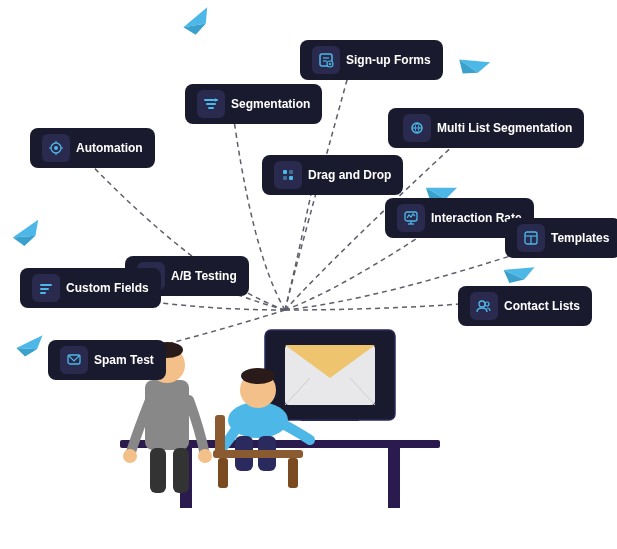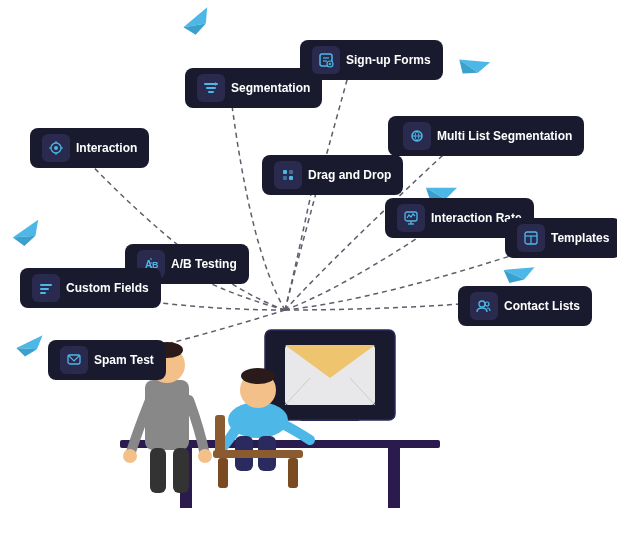--- a/index.html
+++ b/index.html
@@ -161,21 +161,21 @@
     <circle cx="130" cy="456" r="7" fill="#f4c08a"></circle>
     <circle cx="205" cy="456" r="7" fill="#f4c08a"></circle>
 
     <rect x="213" y="450" width="90" height="8" rx="3" fill="#8a5a30"></rect>
     <rect x="218" y="458" width="10" height="30" rx="3" fill="#7a4a20"></rect>
     <rect x="288" y="458" width="10" height="30" rx="3" fill="#7a4a20"></rect>
 
     <rect x="215" y="415" width="10" height="40" rx="3" fill="#8a5a30"></rect>
   </svg>
 
-  <div class="badge" style="left:185px; top:68px;">
+  <div class="badge" style="left:185px; top:84px;">
     <div class="icon-circle">
       <svg width="16" height="16" viewBox="0 0 16 16" fill="none">
         <path d="M2 4h12M4 8h8M6 12h4" stroke="#4db8e8" stroke-width="2" stroke-linecap="round"></path>
         <polygon points="14,4 12,2 12,6" fill="#4db8e8"></polygon>
       </svg>
     </div>
     <span>Segmentation</span>
   </div>
 
   <div class="badge" style="left:300px; top:40px;">
@@ -185,21 +185,21 @@
         <line x1="5" y1="6" x2="11" y2="6" stroke="#4db8e8" stroke-width="1.2"></line>
         <line x1="5" y1="9" x2="9" y2="9" stroke="#4db8e8" stroke-width="1.2"></line>
         <circle cx="12" cy="12" r="3" fill="#1a1a2e" stroke="#4db8e8" stroke-width="1.2"></circle>
         <line x1="12" y1="10.5" x2="12" y2="13.5" stroke="#4db8e8" stroke-width="1.2"></line>
         <line x1="10.5" y1="12" x2="13.5" y2="12" stroke="#4db8e8" stroke-width="1.2"></line>
       </svg>
     </div>
     <span>Sign-up Forms</span>
   </div>
 
-  <div class="badge" style="left:388px; top:116px;padding-left:15px;">
+  <div class="badge" style="left:388px; top:108px;padding-left:15px;">
     <div class="icon-circle">
       <svg width="16" height="16" viewBox="0 0 16 16" fill="none">
         <circle cx="8" cy="8" r="5" stroke="#4db8e8" stroke-width="1.5"></circle>
         <path d="M8 3 Q12 8 8 13" stroke="#4db8e8" stroke-width="1"></path>
         <path d="M8 3 Q4 8 8 13" stroke="#4db8e8" stroke-width="1"></path>
         <line x1="3" y1="8" x2="13" y2="8" stroke="#4db8e8" stroke-width="1"></line>
       </svg>
     </div>
     <span>Multi List Segmentation</span>
   </div>
@@ -255,24 +255,24 @@
     <div class="icon-circle">
       <svg width="16" height="16" viewBox="0 0 16 16" fill="none">
         <circle cx="8" cy="8" r="5" stroke="#4db8e8" stroke-width="1.3"></circle>
         <circle cx="8" cy="8" r="2" fill="#4db8e8"></circle>
         <line x1="8" y1="1" x2="8" y2="3" stroke="#4db8e8" stroke-width="1.2"></line>
         <line x1="8" y1="13" x2="8" y2="15" stroke="#4db8e8" stroke-width="1.2"></line>
         <line x1="1" y1="8" x2="3" y2="8" stroke="#4db8e8" stroke-width="1.2"></line>
         <line x1="13" y1="8" x2="15" y2="8" stroke="#4db8e8" stroke-width="1.2"></line>
       </svg>
     </div>
-    <span>Interaction</span>
-  </div>
-
-  <div class="badge" style="left:125px; top:244px;">
+    <span>Automation</span>
+  </div>
+
+  <div class="badge" style="left:125px; top:256px;">
     <div class="icon-circle">
       <svg width="16" height="16" viewBox="0 0 16 16" fill="none">
         <text x="2" y="12" font-size="10" fill="#4db8e8" font-weight="bold">A</text>
         <text x="9" y="12" font-size="9" fill="#4db8e8" font-weight="bold">B</text>
         <line x1="8" y1="2" x2="8" y2="14" stroke="#4db8e8" stroke-width="1" stroke-dasharray="2,2"></line>
       </svg>
     </div>
     <span>A/B Testing</span>
   </div>
 

